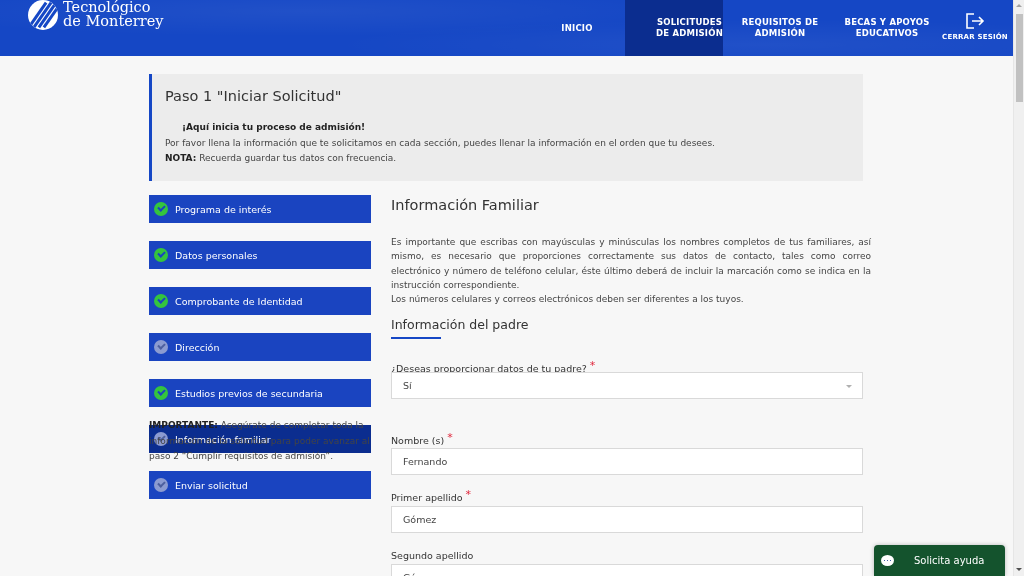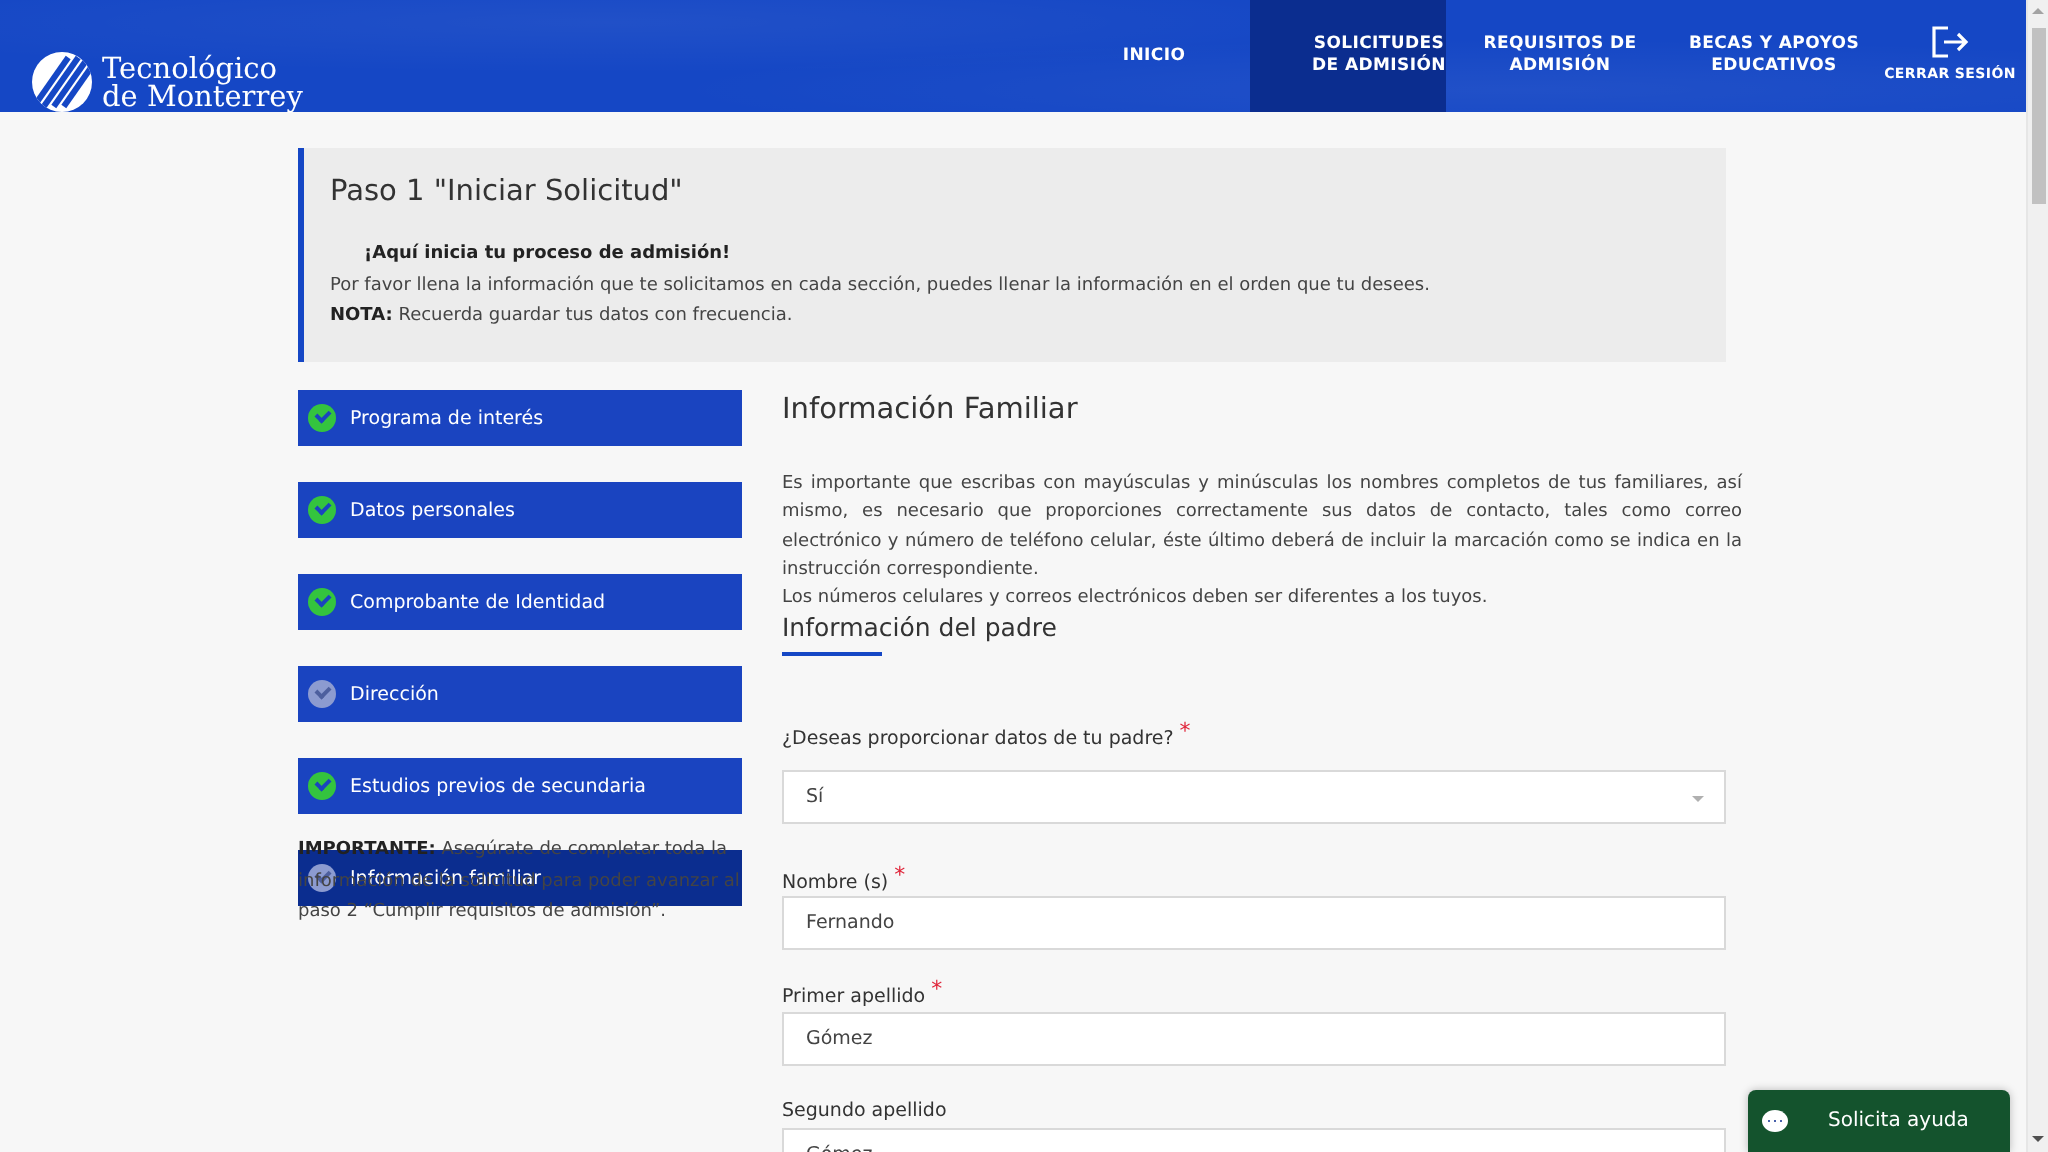--- a/index.html
+++ b/index.html
@@ -13,21 +13,21 @@
   
   .header {
     position: absolute; left: 0; top: 0; width: 1013px; height: 56px;
     background: #1547c5;
     background-image:
       radial-gradient(ellipse at 30% 20%, rgba(255,255,255,0.05) 0, rgba(255,255,255,0) 40%),
       radial-gradient(ellipse at 75% 80%, rgba(255,255,255,0.05) 0, rgba(255,255,255,0) 40%);
     display: flex; align-items: stretch;
   }
   .logo {
-    display: flex; align-items: flex-end; padding-left: 16px; width: 300px;
+    display: flex; align-items: flex-start; padding-left: 28px; width: 300px;
     color: #fff; cursor: pointer;
   }
   .logo-mark {
     width: 30px; height: 30px; border-radius: 50%; background: #fff;
     position: relative; overflow: hidden; margin-right: 5px; flex-shrink: 0;
   }
   .logo-mark span {
     position: absolute; width: 3px; height: 30px; background: #1547c5;
     transform: rotate(35deg); top: 0;
   }
@@ -95,21 +95,21 @@
   .important {
     position: absolute; left: 149px; top: 418px; width: 224px;
     font-size: 9px; line-height: 15.5px; color: #444;
   }
   .important b { color: #222; }
 
   
   .main { position: absolute; left: 391px; top: 197px; width: 480px; }
   .section-title { font-size: 14.5px; color: #333; font-weight: normal; margin-bottom: 22px; }
   .description { font-size: 9px; line-height: 14.3px; color: #444; text-align: justify; }
-  .subsection { margin-top: 0; font-size: 12.5px; color: #333; font-weight: normal; }
+  .subsection { margin-top: 11px; font-size: 12.5px; color: #333; font-weight: normal; }
   .sub-underline { width: 50px; height: 2px; background: #1547c5; margin-top: 5px; }
 
   .field-label { position: absolute; font-size: 9.5px; color: #333; }
   .req { color: #e0263b; font-size: 11px; margin-left: 3px; position: relative; top: -3px; }
   .field-box {
     position: absolute; left: 391px; width: 472px; height: 27px; background: #fff;
     border: 1px solid #d9d9d9; font-size: 9.5px; color: #444; padding-left: 11px;
     display: flex; align-items: center; cursor: text;
   }
   .field-box.select { cursor: pointer; }
@@ -192,34 +192,38 @@
     <span>Dirección</span>
   </div>
   <div class="step">
     <span class="step-icon done"></span>
     <span>Estudios previos de secundaria</span>
   </div>
   <div class="step active">
     <span class="step-icon pending"></span>
     <span>Información familiar</span>
   </div>
+  <div class="step">
+    <span class="step-icon pending"></span>
+    <span>Enviar solicitud</span>
+  </div>
 </div>
 
 <div class="important"><b>IMPORTANTE:</b><span> Asegúrate de completar toda la información de la solicitud para poder avanzar al paso 2 “Cumplir requisitos de admisión”.</span></div>
 
 <div class="main">
   <h2 class="section-title">Información Familiar</h2>
   <p class="description">Es importante que escribas con mayúsculas y minúsculas los nombres completos de tus familiares, así mismo, es necesario que proporciones correctamente sus datos de contacto, tales como correo electrónico y número de teléfono celular, éste último deberá de incluir la marcación como se indica en la instrucción correspondiente.</p>
   <p class="description">Los números celulares y correos electrónicos deben ser diferentes a los tuyos.</p>
   <h3 class="subsection">Información del padre</h3>
   <div class="sub-underline"></div>
 </div>
 
 <label class="field-label" style="left:391px; top:362px;"><span>¿Deseas proporcionar datos de tu padre?</span><span class="req">*</span></label>
-<div class="field-box select" style="top:385px;">
+<div class="field-box select" style="top:372px;">
   <span>Sí</span>
   <span class="select-arrow"></span>
 </div>
 
 <label class="field-label" style="left:391px; top:434px;"><span>Nombre (s)</span><span class="req">*</span></label>
 <div class="field-box" style="top:448px;">
   <span>Fernando</span>
 </div>
 
 <label class="field-label" style="left:391px; top:491px;"><span>Primer apellido</span><span class="req">*</span></label>

